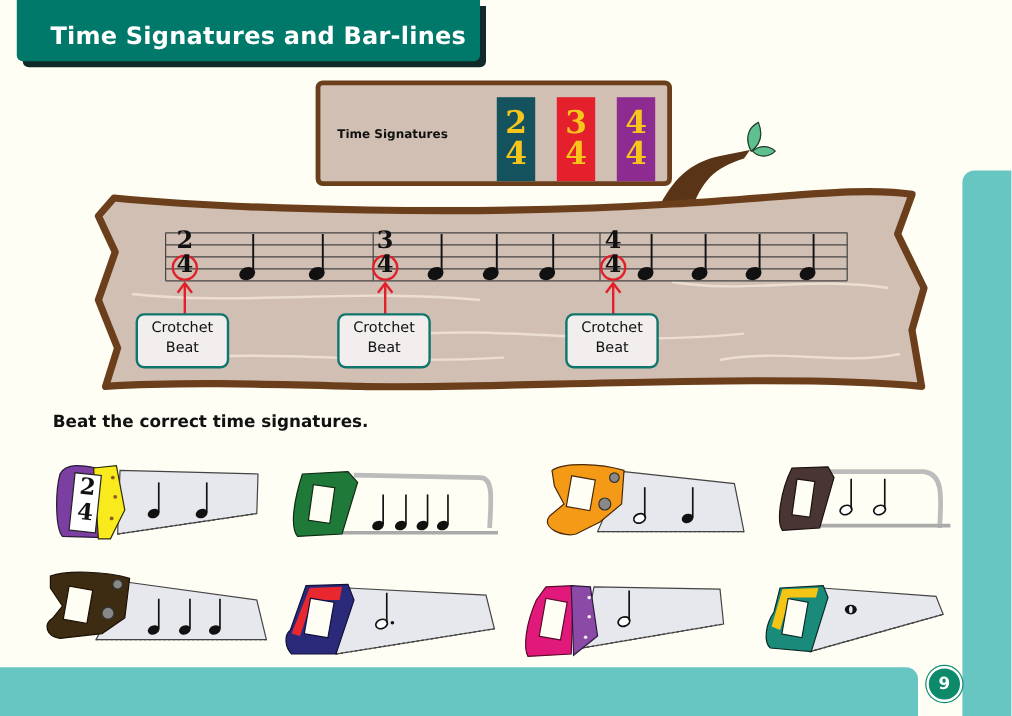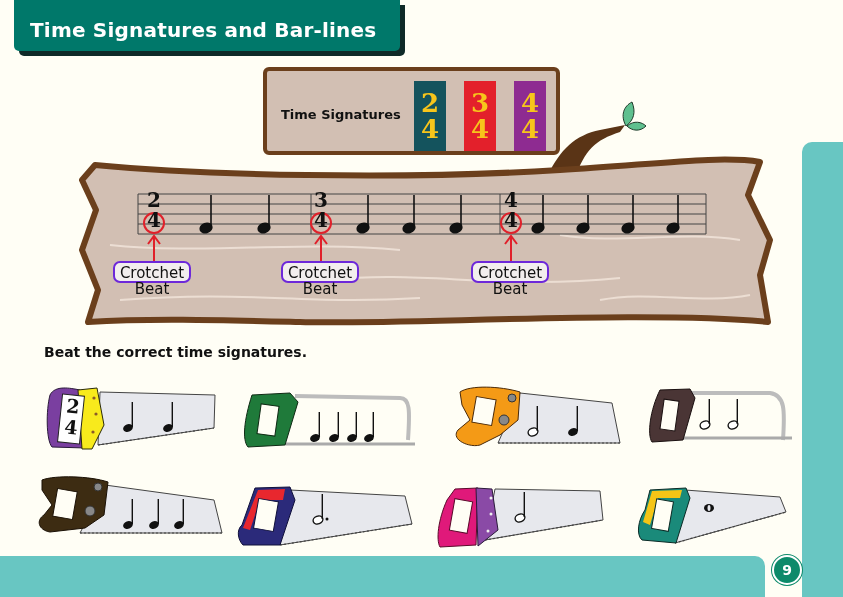--- a/index.html
+++ b/index.html
@@ -7,31 +7,31 @@
     width: 843px; height: 597px; position: relative; overflow: hidden;
     background: #fffef5;
     font-family: "DejaVu Sans", sans-serif;
   }
   .title-bar {
     position: absolute; left: 14px; top: 0; width: 386px; height: 51px;
     background: #00786a; border-radius: 0 0 5px 5px;
     box-shadow: 5px 5px 0 #0f2a28;
   }
   .title-text {
-    position: absolute; left: 16px; top: 18px; color: #fff;
+    position: absolute; left: 28px; top: 18px; color: #fff;
     font-family: "DejaVu Sans", sans-serif; font-size: 20px; font-weight: bold;
     letter-spacing: 0.2px;
   }
   .sign-board {
     position: absolute; left: 263px; top: 67px; width: 297px; height: 88px;
     background: #d2bfb3; border: 4px solid #6b3f1c; border-radius: 6px;
     box-sizing: border-box;
   }
   .sign-label {
-    position: absolute; left: 14px; top: 36px; font-size: 13px; font-weight: bold;
+    position: absolute; left: 14px; top: 36px; font-size: 10px; font-weight: bold;
     color: #111;
   }
   .ts-card {
     position: absolute; top: 10px; width: 32px; height: 70px;
     display: flex; flex-direction: column; align-items: center; justify-content: center;
     font-family: "DejaVu Serif", serif; font-weight: bold; font-size: 26px; line-height: 26px;
     color: #f7c51b;
   }
   .stage-right {
     position: absolute; left: 802px; top: 142px; width: 41px; height: 455px;
@@ -44,23 +44,23 @@
   .page-num {
     position: absolute; left: 772px; top: 555px; width: 26px; height: 26px;
     border-radius: 50%; background: #0d8a6a; border: 2px solid #fff;
     box-shadow: 0 0 0 1px #0d8a6a;
     color: #fff; font-size: 14px; font-weight: bold; text-align: center; line-height: 26px;
   }
   .instruction {
     position: absolute; left: 44px; top: 344px; font-size: 14px; font-weight: bold; color: #111;
   }
   .callout {
-    position: absolute; width: 78px; height: 22px; background: #f2eeee;
-    border: 2px solid #6d28d9; border-radius: 7px; box-sizing: border-box;
-    text-align: center; font-size: 15px; line-height: 16px; color: #111; padding-top: 2px;
+    position: absolute; width: 78px; height: 46px; background: #f2eeee;
+    border: 2px solid #0f766e; border-radius: 7px; box-sizing: border-box;
+    text-align: center; font-size: 12px; line-height: 16px; color: #111; padding-top: 2px;
   }
   svg { position: absolute; }
 </style>
 </head>
 <body>
 
 <div class="title-bar">
   <div class="title-text">Time Signatures and Bar-lines</div>
 </div>
 

